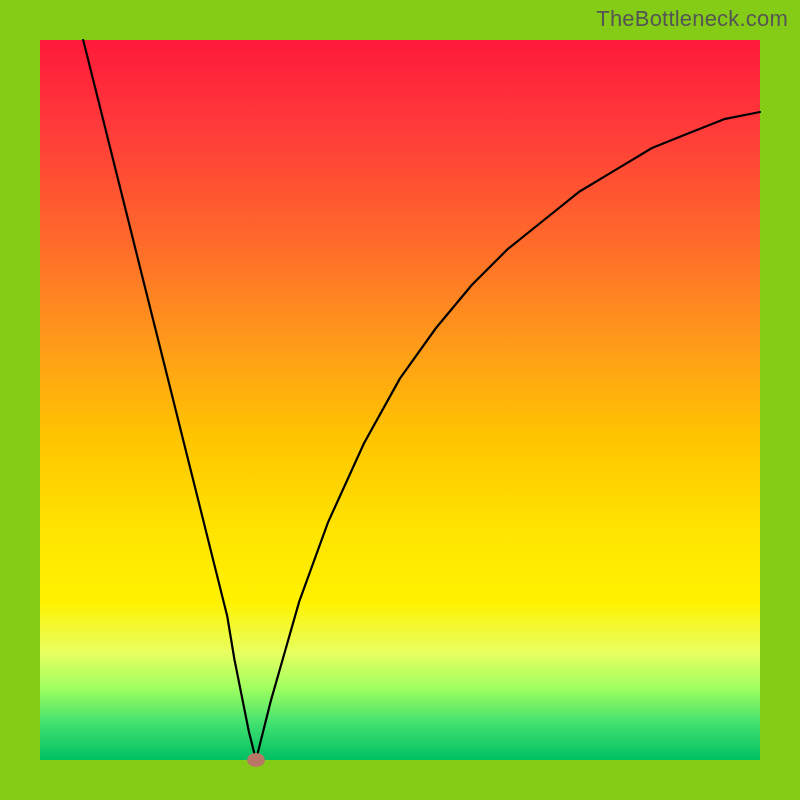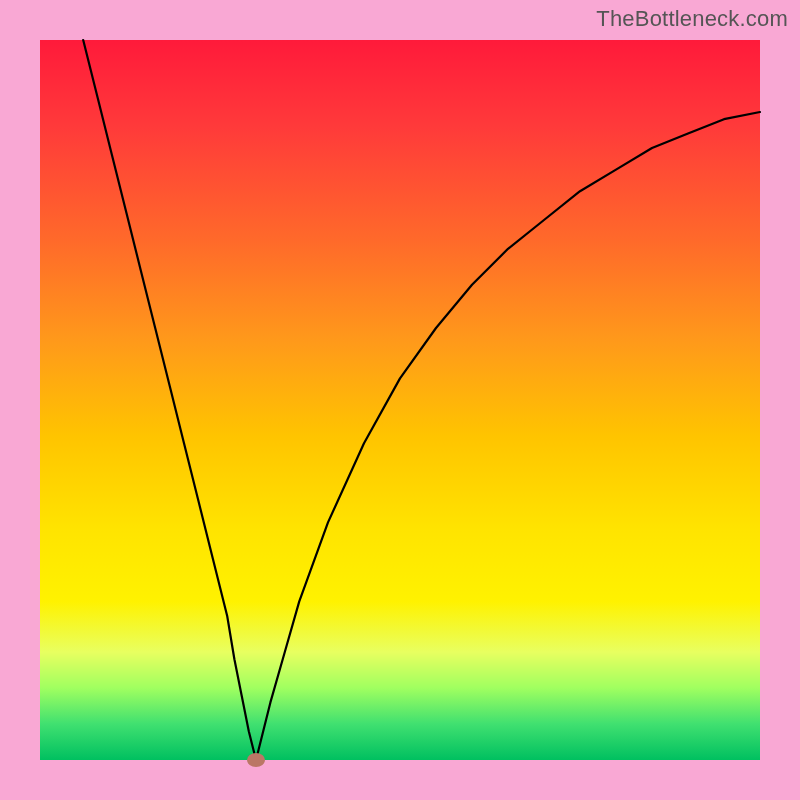--- a/index.html
+++ b/index.html
@@ -1,21 +1,21 @@
 <!DOCTYPE html>
 <html><head>
 <meta charset="utf-8">
 <style>
   * { margin: 0; padding: 0; box-sizing: border-box; }
   html, body { width: 800px; height: 800px; overflow: hidden; background: #000; }
   .frame {
     position: relative;
     width: 800px;
     height: 800px;
-    background: #f9a8d4;
+    background: #84cc16;
   }
   .plot-area {
     position: absolute;
     left: 40px;
     top: 40px;
     width: 720px;
     height: 720px;
     background: linear-gradient(to bottom,
       #ff1a3a 0%,
       #ff3a3a 12%,

